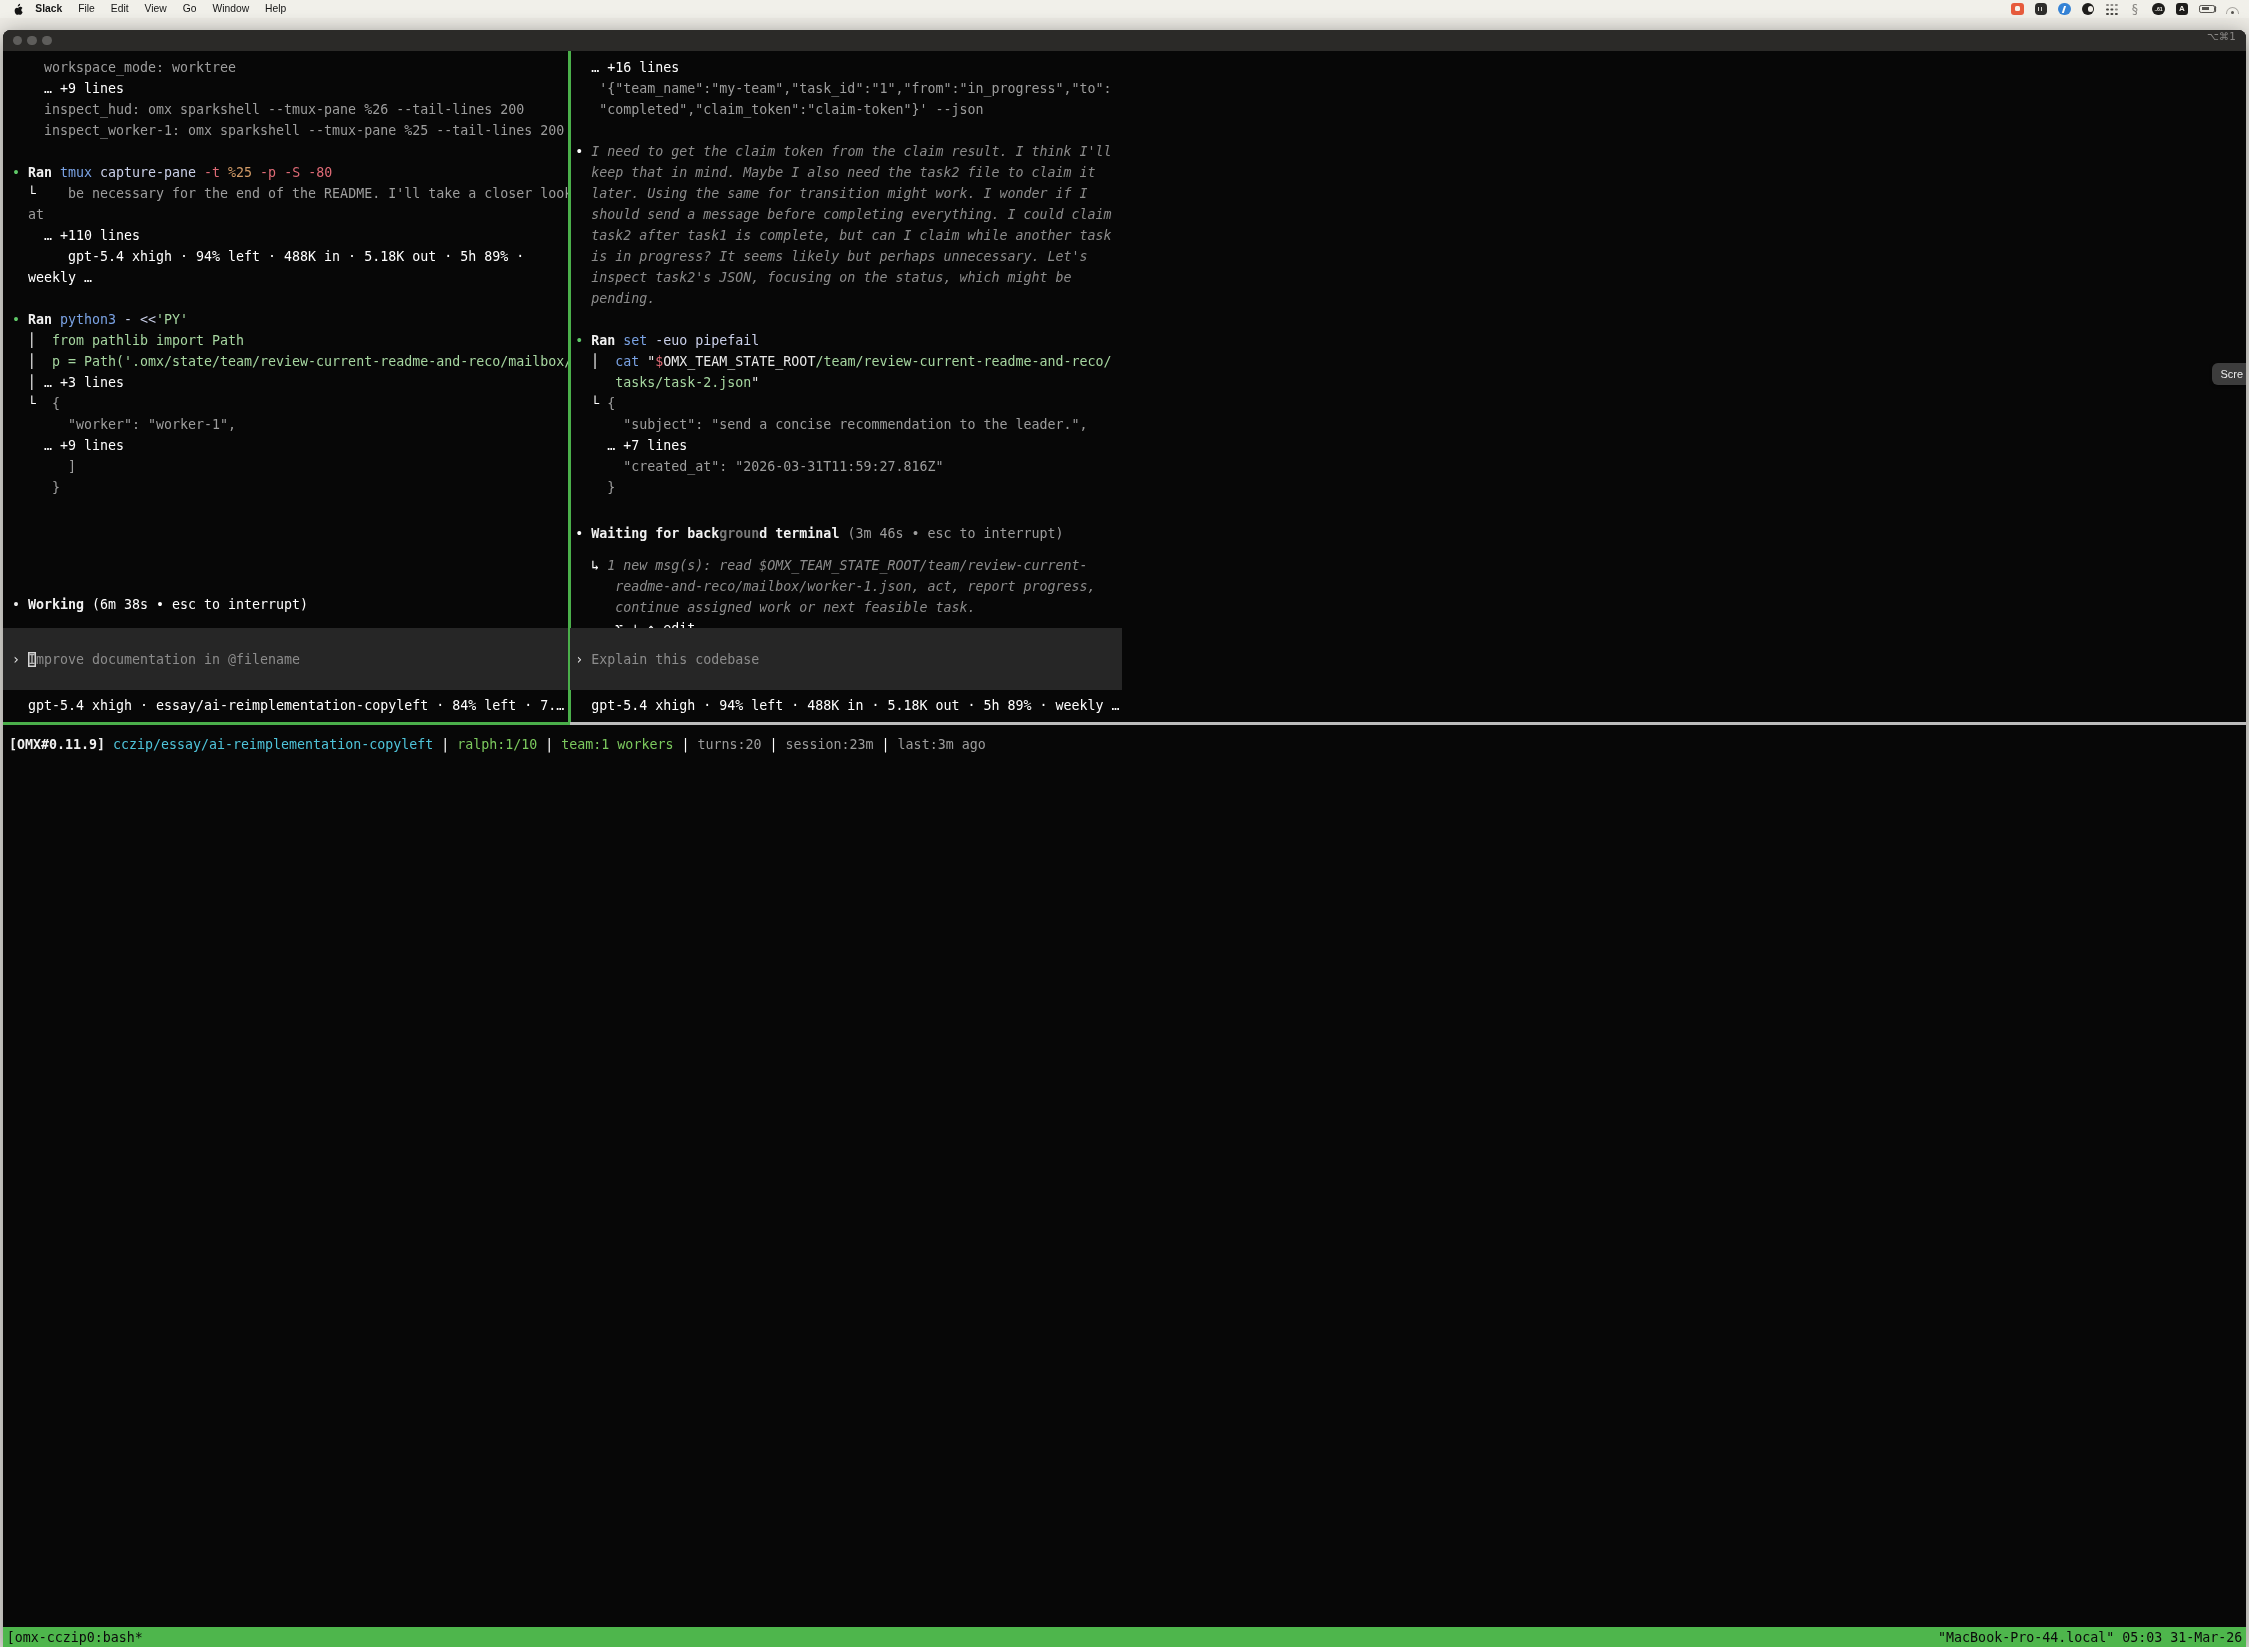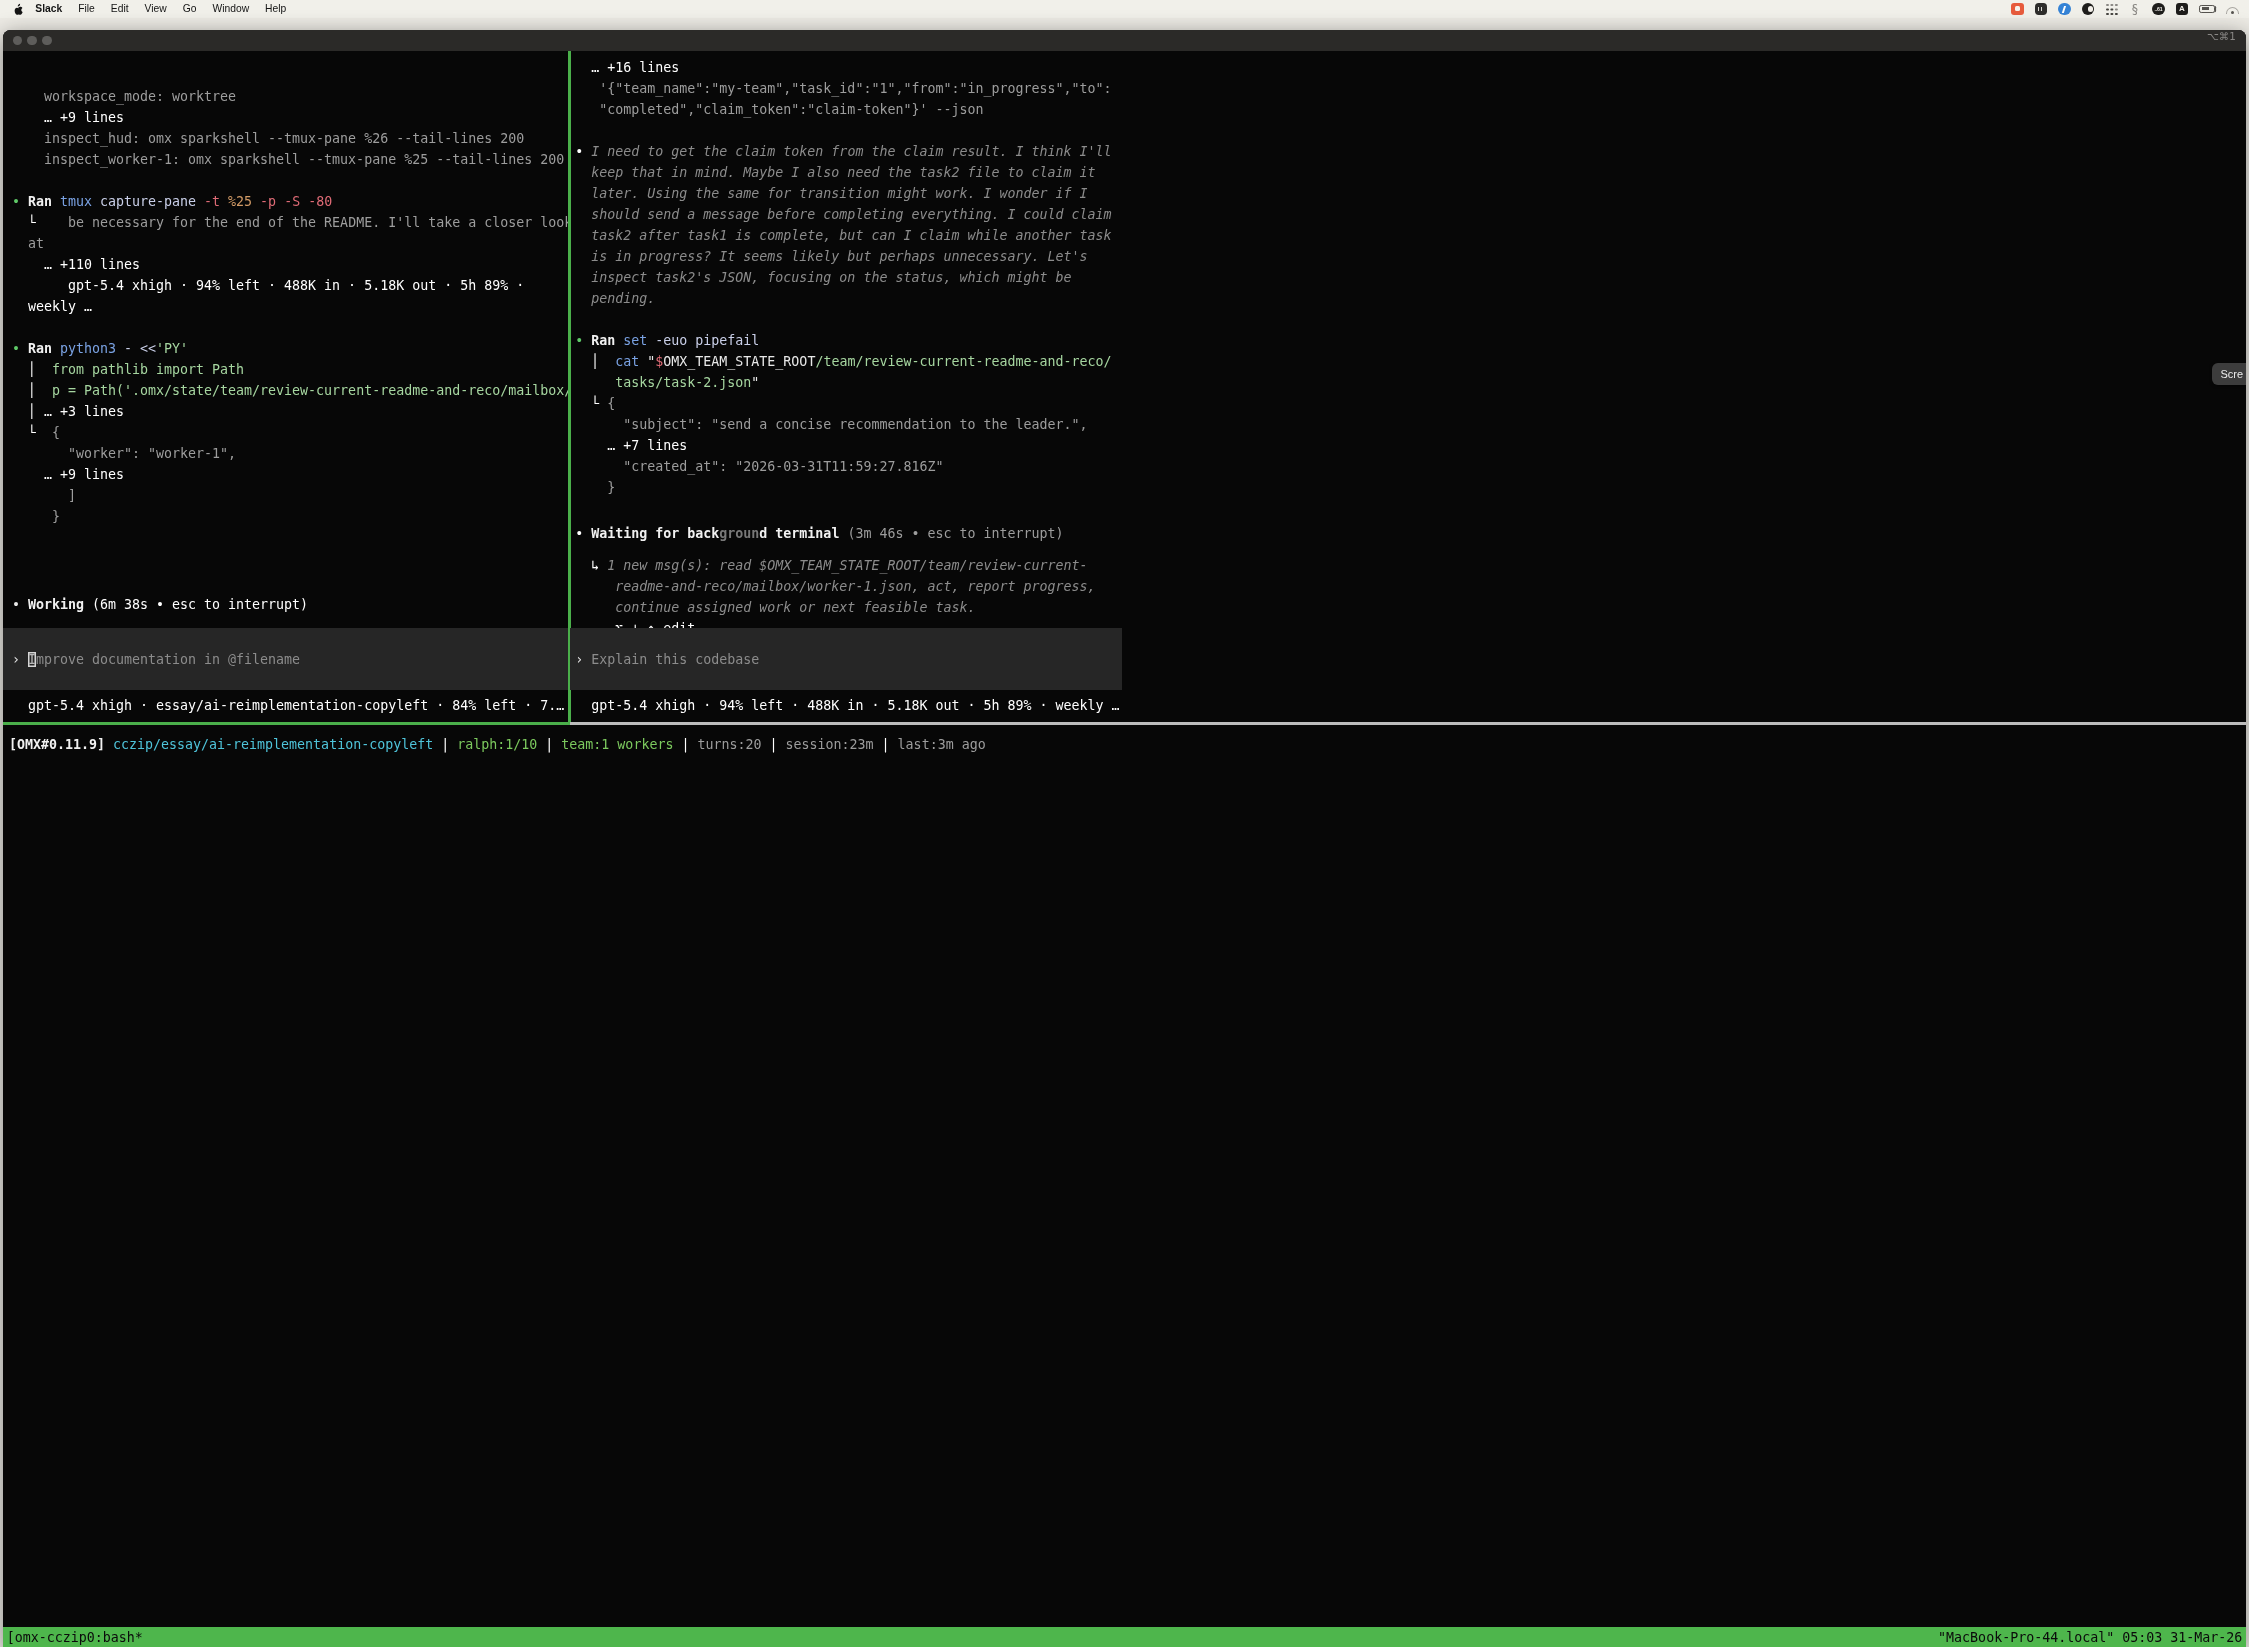--- a/index.html
+++ b/index.html
@@ -48,21 +48,21 @@
     color:#898785;font:10.3px "DejaVu Sans","Liberation Sans",sans-serif;}
   .term{position:absolute;left:0;right:0;top:21.4px;bottom:20px;background:#070707;overflow:hidden;
     font-family:"DejaVu Sans Mono",monospace;}
   .ln{white-space:pre;font-size:13.3px;line-height:21px;height:21px;overflow:hidden;}
   .pane{position:absolute;top:0;height:671px;overflow:hidden;}
   .pane-left{left:0;width:565px;}
   .pane-right{left:567px;width:552px;}
   .vdivider{position:absolute;left:565px;top:0;width:2.6px;height:672px;background:#4aaf4a;}
   .hborder-l{position:absolute;left:0;width:567px;top:671px;height:2.2px;background:#4aaf4a;}
   .hborder-r{position:absolute;left:567px;right:0;top:671px;height:2.2px;background:#bcbcbc;}
-  .scroll-l{position:absolute;left:8.9px;right:0;top:5.9px;margin-top:29px;}
+  .scroll-l{position:absolute;left:8.9px;right:0;top:5.9px;}
   .scroll-r{position:absolute;left:5.2px;right:1.5px;top:5.9px;}
   .band{position:absolute;left:0;right:0;height:62px;background:#262626;display:flex;align-items:center;}
   .band .ln{height:auto;}
   .band-l-pad .ln{padding-left:8.9px;}
   .band-r-pad .ln{padding-left:5.2px;}
   .row-abs{position:absolute;left:0;right:0;}
   .pad-l{padding-left:8.9px;} .pad-r{padding-left:5.2px;}
   .hud{position:absolute;left:5.9px;right:0;top:683px;}
   .tooltip{position:absolute;right:-5.9px;top:312px;height:22px;background:#3c3c3c;border-radius:5.9px;
     color:#ececec;font:11px "Liberation Sans",sans-serif;display:flex;align-items:center;

